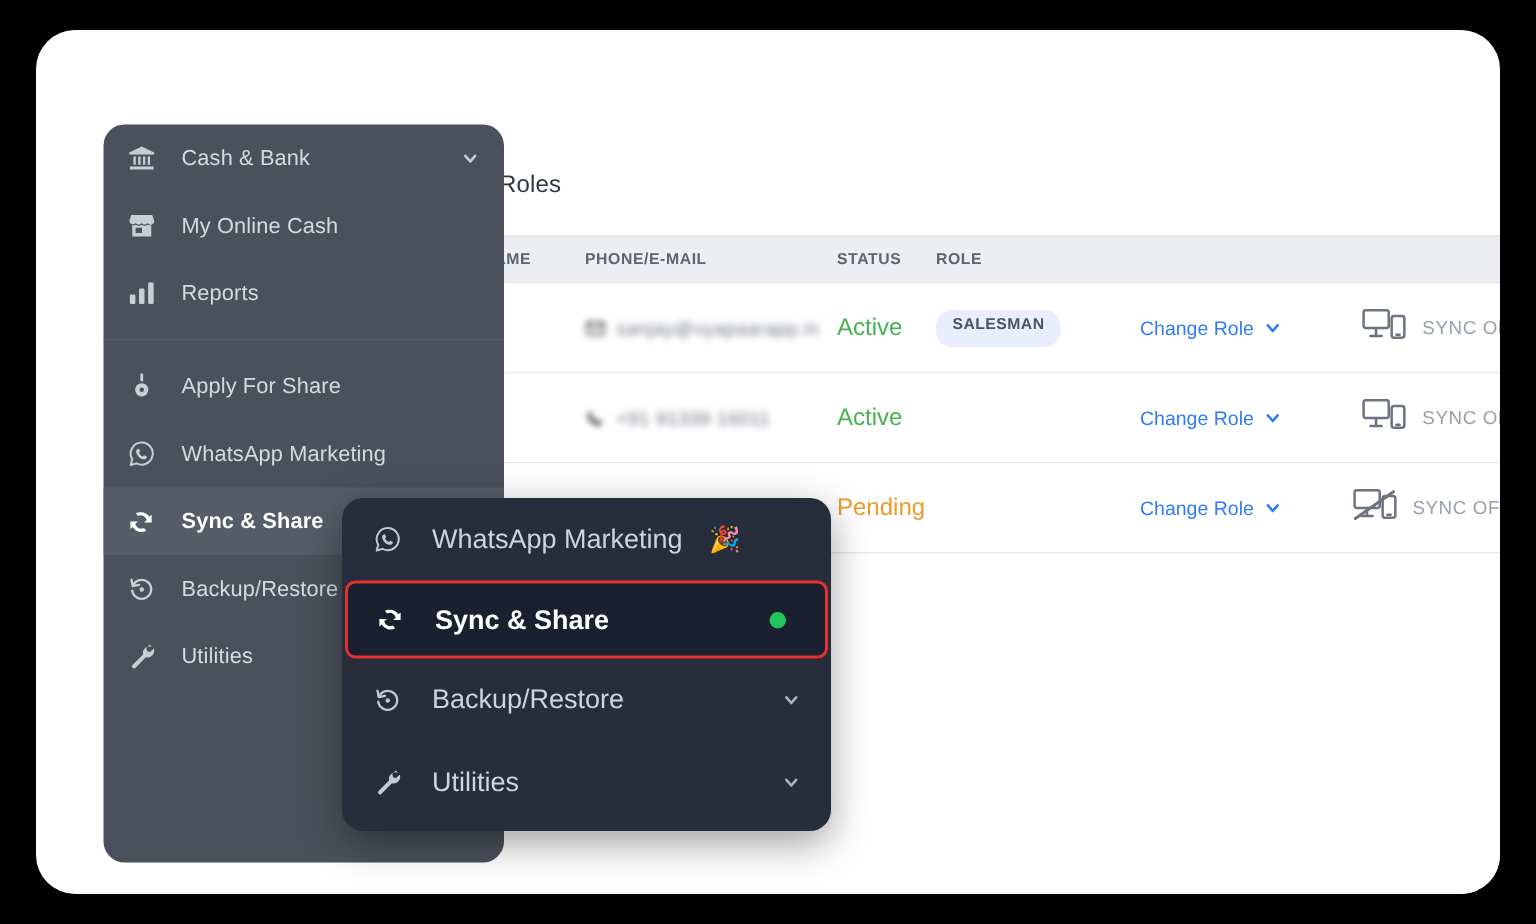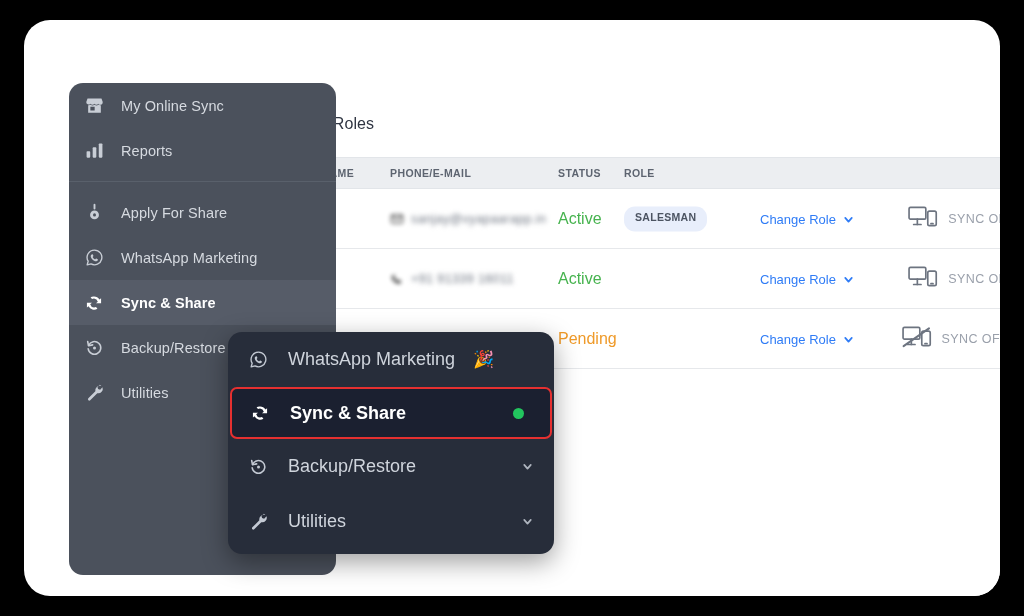--- a/index.html
+++ b/index.html
@@ -354,24 +354,37 @@
             </div>
           </div>
         </div>
     </div>
 
     <div class="sidebar">
       <div id="nav-list">
           <div class="nav-item">
             <span class="nav-ico">
               <svg width="19" height="19" viewBox="0 0 24 24" fill="currentColor">
+                <path d="M12 2 1.5 7.2v1.6h21V7.2L12 2Zm-7 8.5v7H7v-7H5Zm4 0v7h2v-7H9Zm4 0v7h2v-7h-2Zm4 0v7h2v-7h-2ZM2 19v2.5h20V19H2Z"></path>
+              </svg>
+            </span>
+            <span class="nav-label">Cash &amp; Bank</span>
+            <span class="nav-chev">
+              <svg width="13" height="13" viewBox="0 0 24 24" fill="none" stroke="currentColor" stroke-width="3.2" stroke-linecap="round" stroke-linejoin="round">
+                <polyline points="6 9 12 16 18 9"></polyline>
+              </svg>
+            </span>
+          </div>
+          <div class="nav-item">
+            <span class="nav-ico">
+              <svg width="19" height="19" viewBox="0 0 24 24" fill="currentColor">
                 <path d="M3.2 3h17.6l1.6 4.6a3 3 0 0 1-5.5 2.1 3 3 0 0 1-5 0 3 3 0 0 1-5 0A3 3 0 0 1 1.6 7.6L3.2 3Zm.8 8.6V21h16v-9.4a4.4 4.4 0 0 1-3-.5 4.5 4.5 0 0 1-5 0 4.5 4.5 0 0 1-5 0 4.4 4.4 0 0 1-3 .5Zm2.8 2.1h5.4v4.5H6.8v-4.5Z"></path>
               </svg>
             </span>
-            <span class="nav-label">My Online Sync</span>
+            <span class="nav-label">My Online Cash</span>
           </div>
           <div class="nav-item">
             <span class="nav-ico">
               <svg width="19" height="19" viewBox="0 0 24 24" fill="currentColor">
                 <rect x="2" y="13" width="4.6" height="8" rx="1"></rect>
                 <rect x="9.7" y="8" width="4.6" height="13" rx="1"></rect>
                 <rect x="17.4" y="3" width="4.6" height="18" rx="1"></rect>
               </svg>
             </span>
             <span class="nav-label">Reports</span>

